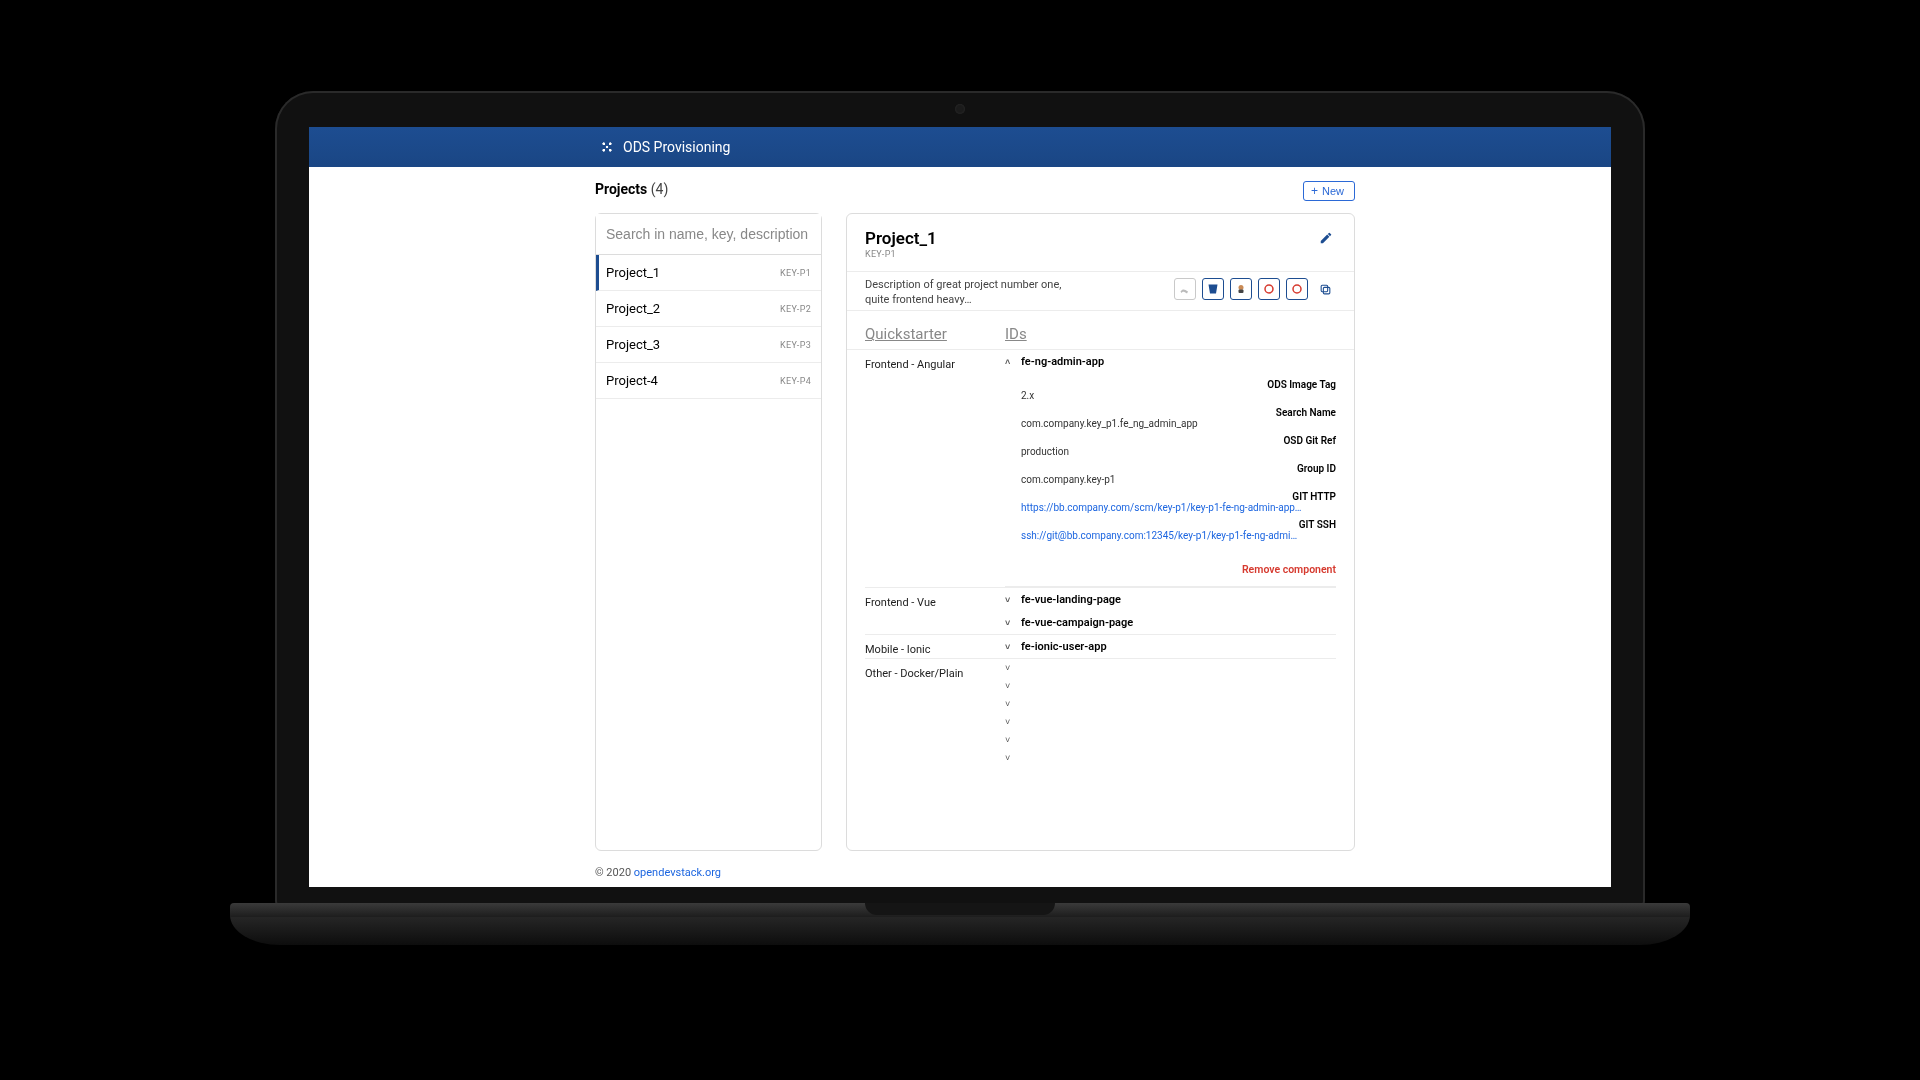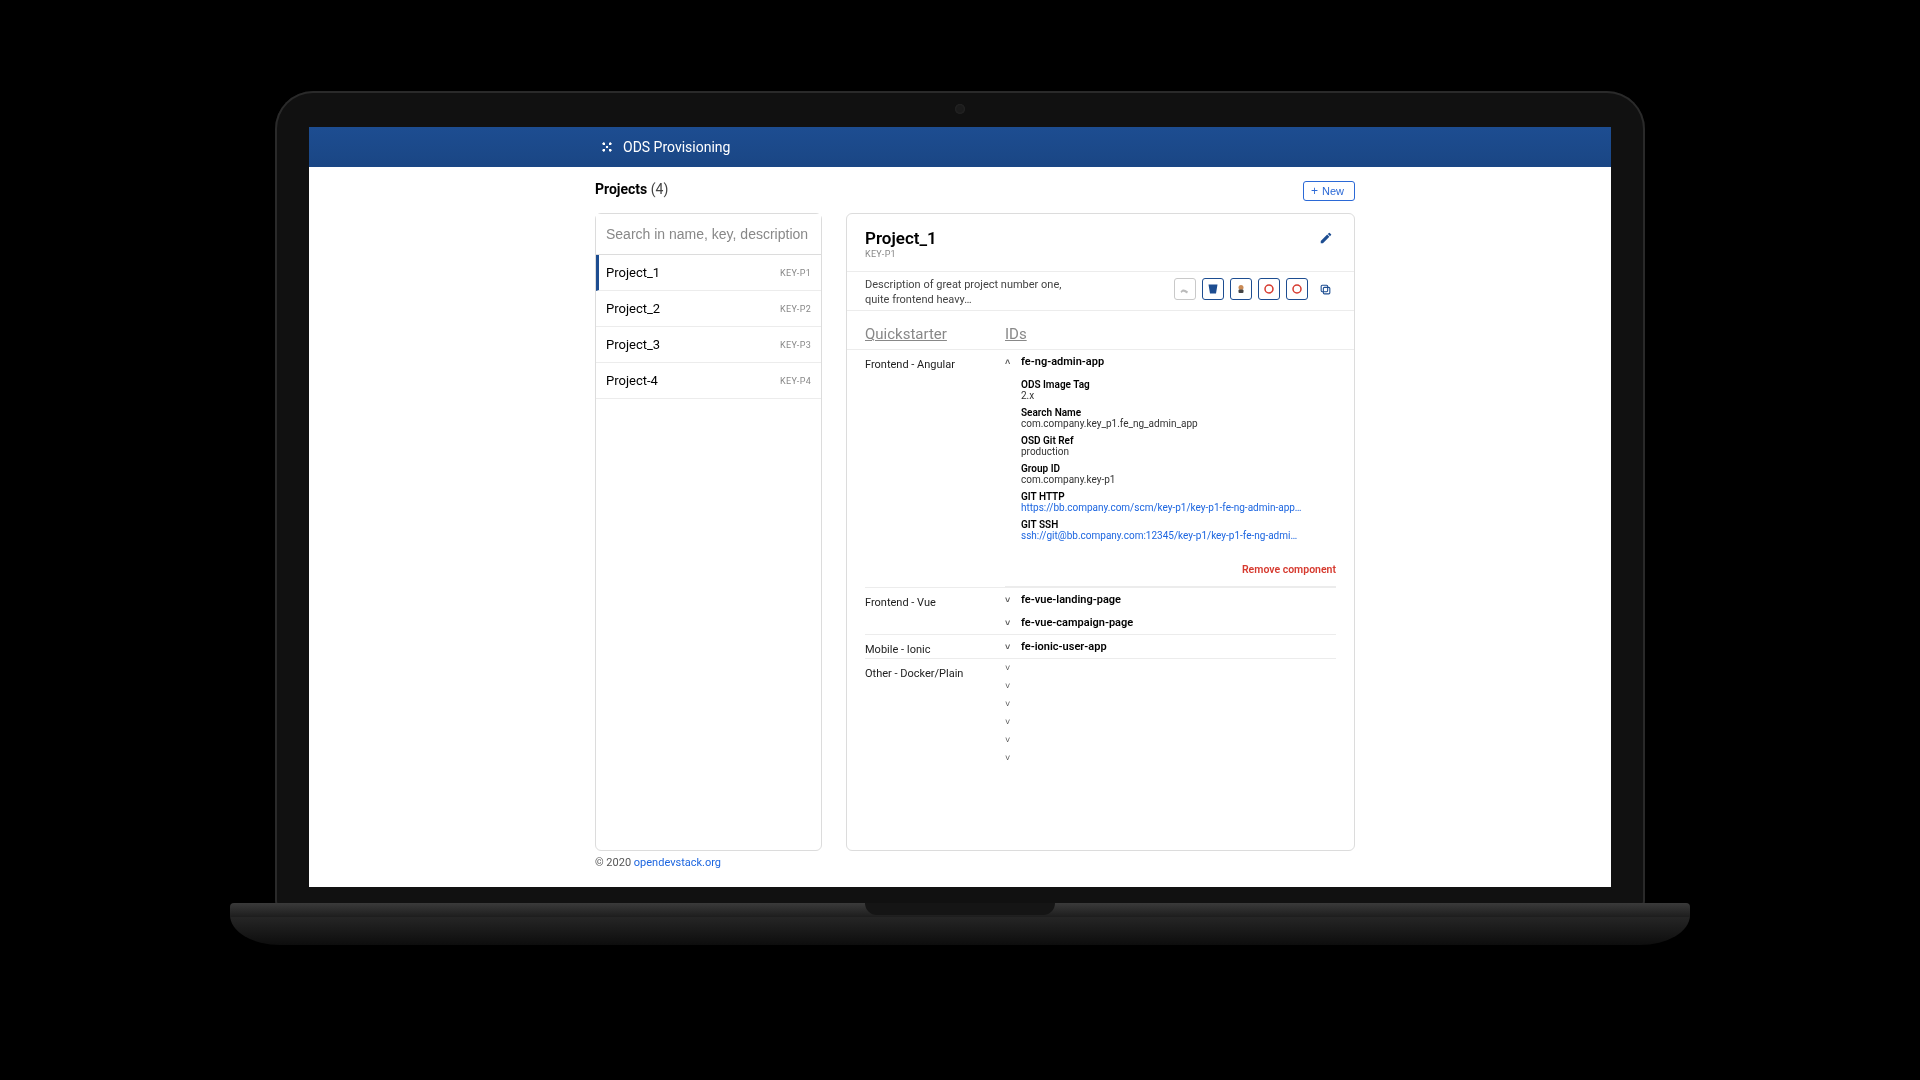--- a/index.html
+++ b/index.html
@@ -192,21 +192,21 @@
   .qs-name { width: 140px; padding-top: 8px; color: #222; }
   .qs-ids { flex: 1; }
   .id-line {
     display: flex; align-items: center; gap: 6px;
     padding: 5px 0 5px 0;
     font-weight: 600;
     cursor: pointer;
   }
   .id-line .chev { width: 10px; color: #555; font-size: 9px; }
   .detail { padding: 0 0 6px 16px; }
-  .detail .lbl { font-weight: 600; font-size: 10px; margin-top: 6px; }
+  .detail .lbl { font-weight: 600; font-size: 10px; margin-top: 6px; text-align: right; }
   .detail .val { font-size: 10px; color: #333; word-break: break-all; }
   .detail .val.link { color: #1d66e0; }
   .remove {
     text-align: right;
     padding: 16px 0 10px 0;
     font-size: 10.5px;
     color: #d63a2f;
     font-weight: 600;
     cursor: pointer;
     border-bottom: 1px solid #ececec;
@@ -214,21 +214,21 @@
   .collapsed-chevs .chev-only {
     display: block;
     padding: 4px 0 4px 0;
     color: #555;
     font-size: 9px;
     cursor: pointer;
   }
 
   .footer {
     position: absolute;
-    left: 286px; bottom: 18px;
+    left: 286px; bottom: 8px;
     font-size: 11px; color: #555; text-align: center;
   }
   .footer a { color: #1d66e0; text-decoration: none; }
 
   
   svg { display: block; }
 </style>
 </head>
 <body>
 

